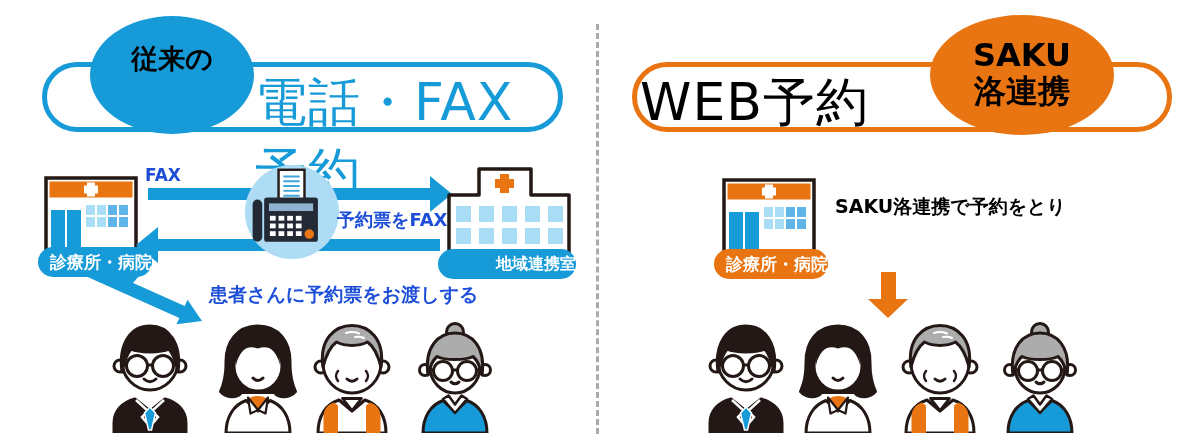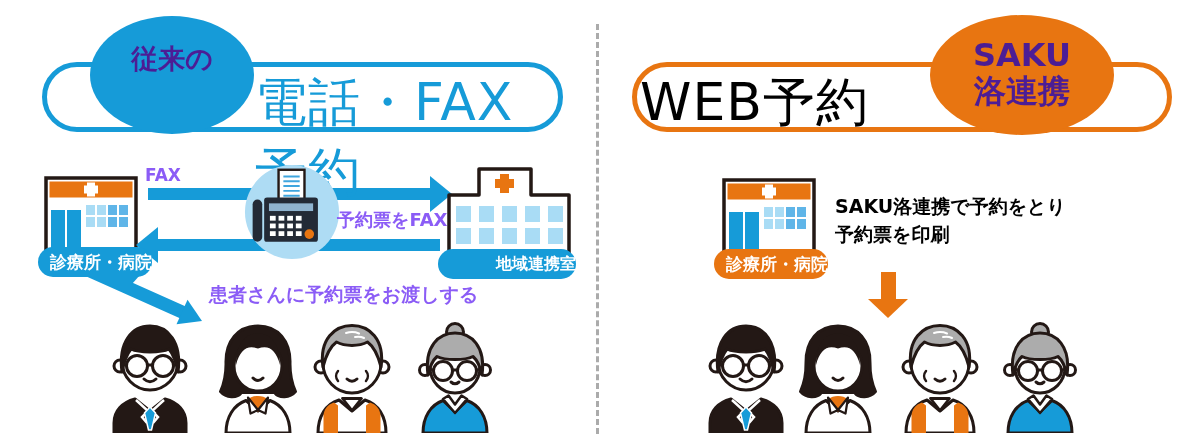--- a/index.html
+++ b/index.html
@@ -7,32 +7,32 @@
   .canvas { position:relative; width:1192px; height:448px; background:#fff; overflow:hidden; }
   .abs { position:absolute; }
 
   
   .pill { position:absolute; top:62px; height:70px; background:#fff; border:5px solid; border-radius:40px; z-index:1; }
   .pill.blue { left:42px; width:521px; border-color:#169BD8; }
   .pill.orange { left:632px; width:540px; border-color:#E87511; }
   .pill-text { position:absolute; top:68px; font-weight:normal; font-size:52px; text-align:left; z-index:2; letter-spacing:1px; }
   .pill-text.blue { left:255px; width:310px; color:#169BD8; }
   .pill-text.orange { left:640px; width:290px; color:#000000; }
-  .hdr-circle { position:absolute; border-radius:50%; color:#4c1d95; font-weight:bold; text-align:center; z-index:3; }
+  .hdr-circle { position:absolute; border-radius:50%; color:#000000; font-weight:bold; text-align:center; z-index:3; }
   .hdr-circle.blue { left:90px; top:16px; width:164px; height:118px; background:#169BD8; font-size:27px; line-height:1.18; padding-top:27px; }
   .hdr-circle.orange { left:930px; top:15px; width:184px; height:120px; background:#E87511; font-size:32px; line-height:1.12; padding-top:23px; }
 
   
   .divider { position:absolute; left:596px; top:24px; height:410px; width:0; border-left:3px dashed #ABABAB; }
 
   
   .badge { position:absolute; height:30px; border-radius:16px; color:#fff; font-weight:bold; font-size:17px; text-align:right; line-height:30px; z-index:5; }
   .badge.blue { background:#169BD8; }
   .badge.orange { background:#E87511; }
-  .lbl { position:absolute; color:#8b5cf6; font-weight:600; }
+  .lbl { position:absolute; color:#1d4ed8; font-weight:600; }
 
   
   .bar { position:absolute; background:#169BD8; }
   .head-right { position:absolute; width:0; height:0; border-top:18px solid transparent; border-bottom:18px solid transparent; border-left:22px solid #169BD8; }
   .head-left  { position:absolute; width:0; height:0; border-top:18px solid transparent; border-bottom:18px solid transparent; border-right:22px solid #169BD8; }
   .orange-stem { position:absolute; left:881px; top:272px; width:15px; height:28px; background:#E87511; }
   .orange-head { position:absolute; left:868px; top:299px; width:0; height:0; border-left:20px solid transparent; border-right:20px solid transparent; border-top:19px solid #E87511; }
 
   .steps { position:absolute; left:835px; top:192px; font-size:19px; line-height:28px; color:#000000; font-weight:600; }
   svg { display:block; }
@@ -241,21 +241,20 @@
 
     <div class="abs" style="left:722px; top:178px;">
       <svg width="94" height="88">
           <use href="#sym-clinic"></use>
         </svg>
     </div>
     <div class="badge orange" style="left:714px; top:249px; width:114px;">診療所・病院</div>
 
     <div class="steps">
       <div>SAKU洛連携で予約をとり</div>
-      <div>予約票を印刷</div>
     </div>
 
     <div class="orange-stem"></div>
     <div class="orange-head"></div>
 
     <div class="abs" style="left:701px; top:320px;">
       <svg width="90" height="113">
           <use href="#sym-businessman"></use>
         </svg>
     </div>

